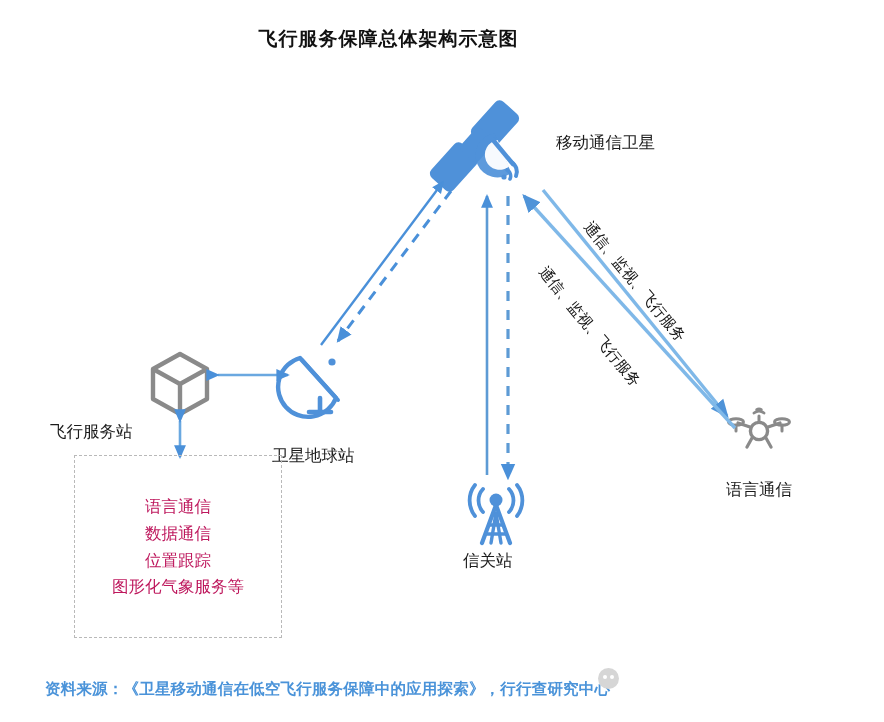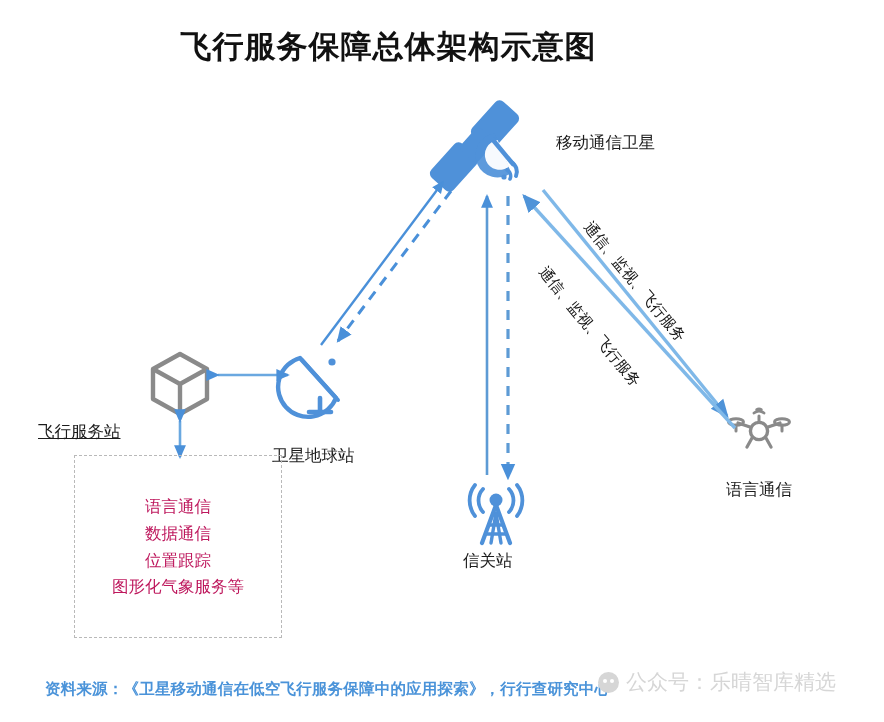--- a/index.html
+++ b/index.html
@@ -20,21 +20,21 @@
     position: absolute;
     inset: 0;
   }
 
   .page-title {
     position: absolute;
     top: 26px;
     left: 0;
     width: 777px;
     text-align: center;
-    font-size: 31px;
+    font-size: 19px;
     font-weight: bold;
     letter-spacing: 1px;
     color: #111111;
   }
 
   svg.canvas {
     position: absolute;
     top: 0;
     left: 0;
     width: 884px;
@@ -212,37 +212,36 @@
 
     <line x1="218" y1="375" x2="288" y2="375" stroke="#6aa8e0" stroke-width="2.6" marker-start="url(#arrowBlueStart)" marker-end="url(#arrowBlue)"></line>
 
     <line x1="180" y1="421" x2="180" y2="457" stroke="#6aa8e0" stroke-width="2.6" marker-start="url(#arrowBlueStart)" marker-end="url(#arrowBlue)"></line>
   </svg>
 
   <div class="node-label" style="left:556px; top:131px;">移动通信卫星</div>
 
   <div class="node-label" style="left:272px; top:444px;">卫星地球站</div>
 
-  <div class="node-label" style="left:38px; top:420px;text-decoration:underline;">飞行服务站</div>
+  <div class="node-label" style="left:50px; top:420px;">飞行服务站</div>
 
   <div class="node-label" style="left:463px; top:549px;">信关站</div>
 
   <div class="node-label" style="left:726px; top:478px;">语言通信</div>
 
   <div class="svc-box">
     <div class="svc-line">语言通信</div>
     <div class="svc-line">数据通信</div>
     <div class="svc-line">位置跟踪</div>
     <div class="svc-line">图形化气象服务等</div>
   </div>
 
   <div class="edge-label" style="left:594px; top:218px; transform: rotate(50.5deg);">通信、监视、飞行服务</div>
 
   <div class="edge-label" style="left:549px; top:263px; transform: rotate(50.5deg);">通信、监视、飞行服务</div>
 
   <div class="source-note">资料来源：《卫星移动通信在低空飞行服务保障中的应用探索》，行行查研究中心</div>
 
   <div class="watermark">
     <span class="wm-dot"></span>
-    <span>公众号：乐晴智库精选</span>
   </div>
 
 </div>
 
 </body></html>

